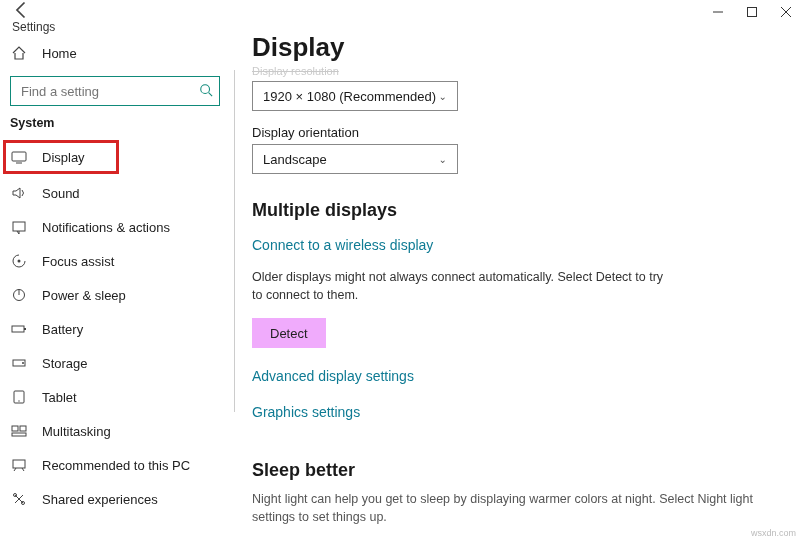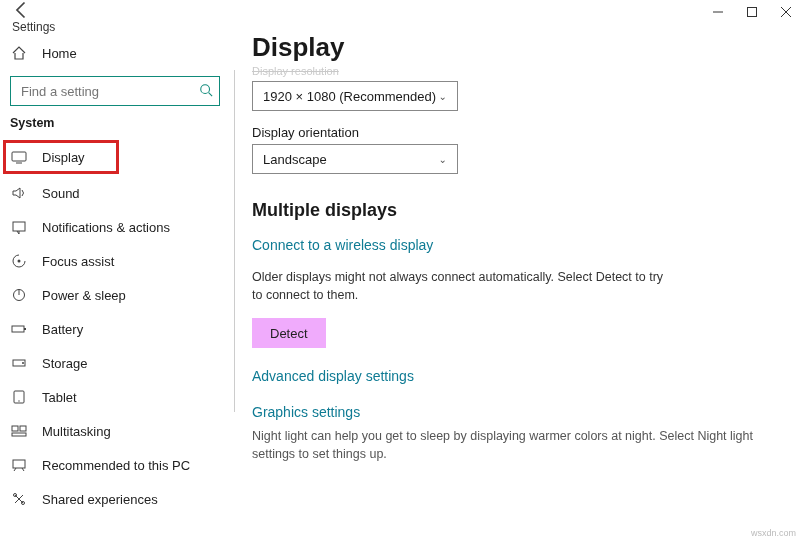--- a/index.html
+++ b/index.html
@@ -378,19 +378,20 @@
   <h2 class="section-title">Multiple displays</h2>
   <a class="link teal-link">Connect to a wireless display</a>
   <div class="body-text">Older displays might not always connect automatically. Select Detect to try to connect to them.</div>
   <button class="btn">Detect</button>
 
   <div style="height:14px"></div>
   <a class="link teal-link">Advanced display settings</a><br>
   <div style="height:8px"></div>
   <a class="link teal-link">Graphics settings</a>
 
+  <h2 class="section-title" style="margin-top:34px">Sleep better</h2>
   <div class="body-text-wide">Night light can help you get to sleep by displaying warmer colors at night. Select Night light settings to set things up.</div>
 
   
   
 </div>
 
 <div class="watermark">wsxdn.com</div>
 
 </body></html>

